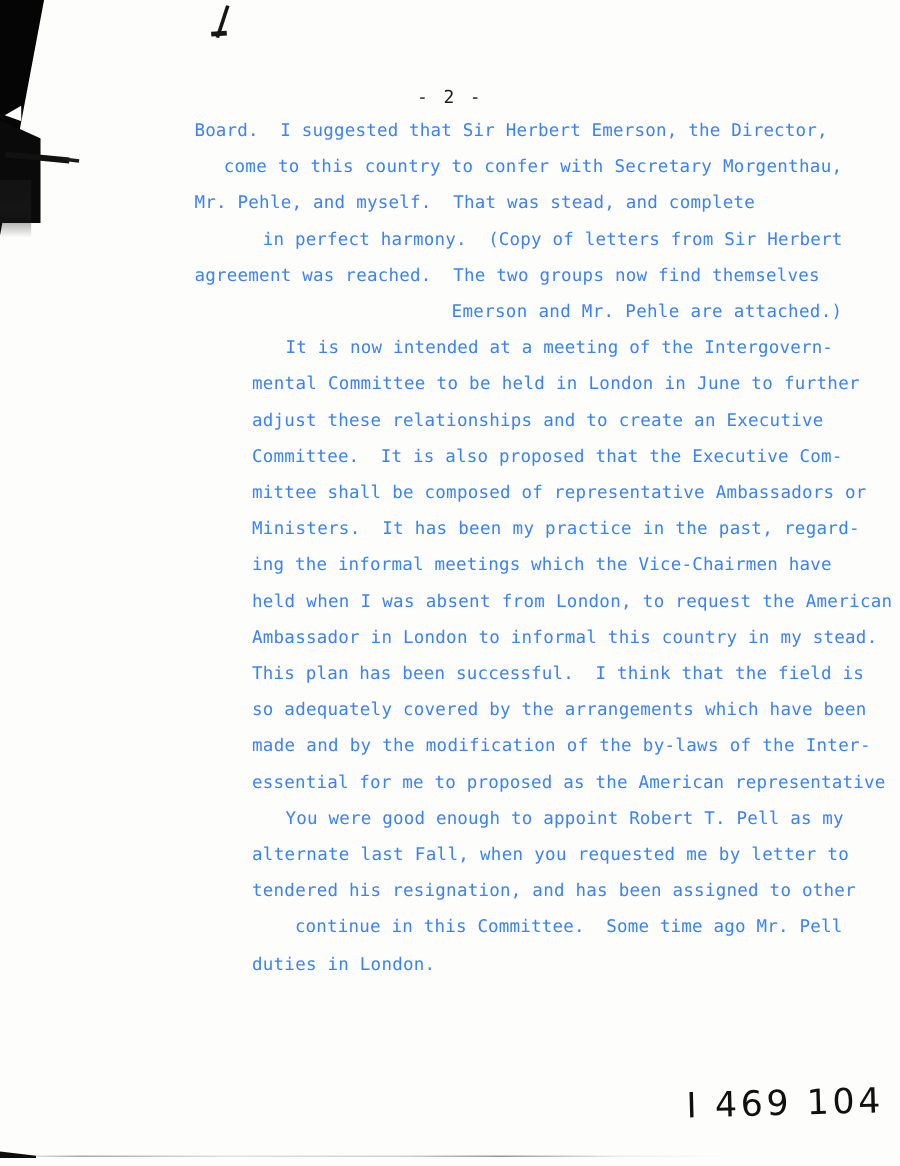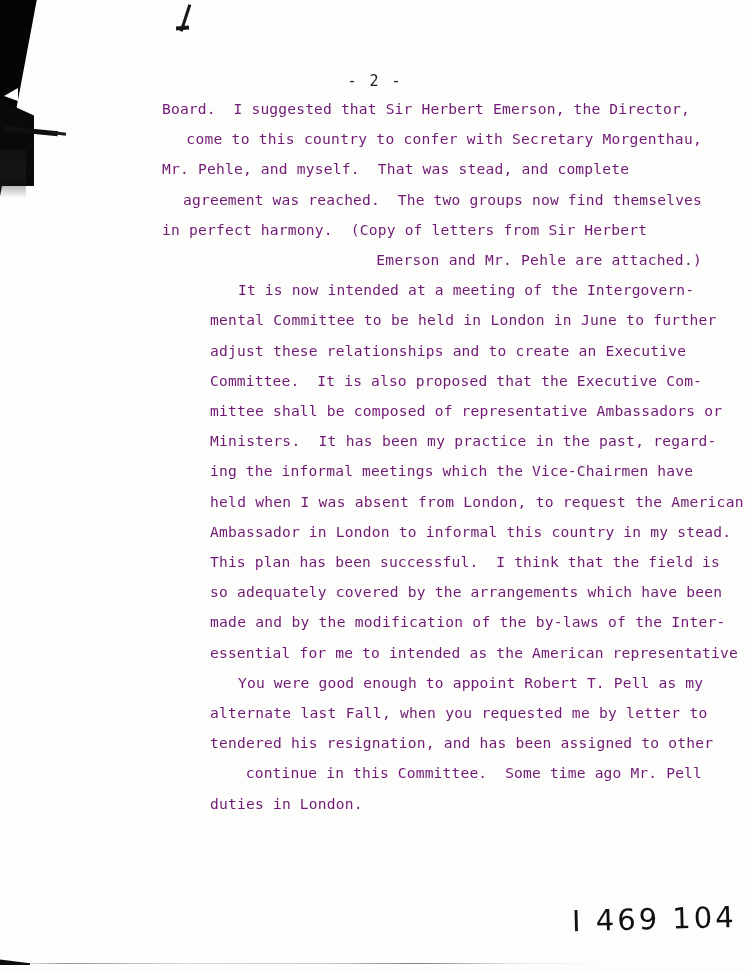--- a/index.html
+++ b/index.html
@@ -142,21 +142,21 @@
     color: #1c1c1c;
   }
 
   .body-text {
     position: absolute;
     left: 162px;
     top: 94px;
     width: 540px;
     font-size: 14.6px;
     line-height: 30.2px;
-    color: #701a75;
+    color: #3b82f6;
     letter-spacing: 0.2px;
   }
 
   .para {
     margin: 0 0 0 0;
   }
   .para + .para {
     margin-top: 0;
     margin-left: 48px;
   }
@@ -200,39 +200,39 @@
   <div class="pen-tick-foot"></div>
 
   <div class="page-number">- 2 -</div>
 
   <div class="body-text">
 
     <div class="para">
       <span class="line">Board.  I suggested that Sir Herbert Emerson, the Director,</span>
       <span class="line">come to this country to confer with Secretary Morgenthau,</span>
       <span class="line">Mr. Pehle, and myself.  That was stead, and complete</span>
+      <span class="line">in perfect harmony.  (Copy of letters from Sir Herbert</span>
       <span class="line">agreement was reached.  The two groups now find themselves</span>
-      <span class="line">in perfect harmony.  (Copy of letters from Sir Herbert</span>
       <span class="line">Emerson and Mr. Pehle are attached.)</span>
     </div>
 
     <div class="para">
       <span class="line indent">It is now intended at a meeting of the Intergovern-</span>
       <span class="line">mental Committee to be held in London in June to further</span>
       <span class="line">adjust these relationships and to create an Executive</span>
       <span class="line">Committee.  It is also proposed that the Executive Com-</span>
       <span class="line">mittee shall be composed of representative Ambassadors or</span>
       <span class="line">Ministers.  It has been my practice in the past, regard-</span>
       <span class="line">ing the informal meetings which the Vice-Chairmen have</span>
       <span class="line">held when I was absent from London, to request the American</span>
       <span class="line">Ambassador in London to informal this country in my stead.</span>
       <span class="line">This plan has been successful.  I think that the field is</span>
       <span class="line">so adequately covered by the arrangements which have been</span>
       <span class="line">made and by the modification of the by-laws of the Inter-</span>
-      <span class="line">essential for me to intended as the American representative</span>
+      <span class="line">essential for me to proposed as the American representative</span>
     </div>
 
     <div class="para">
       <span class="line indent">You were good enough to appoint Robert T. Pell as my</span>
       <span class="line">alternate last Fall, when you requested me by letter to</span>
       <span class="line">tendered his resignation, and has been assigned to other</span>
       <span class="line">continue in this Committee.  Some time ago Mr. Pell</span>
       <span class="line">duties in London.</span>
     </div>
 

